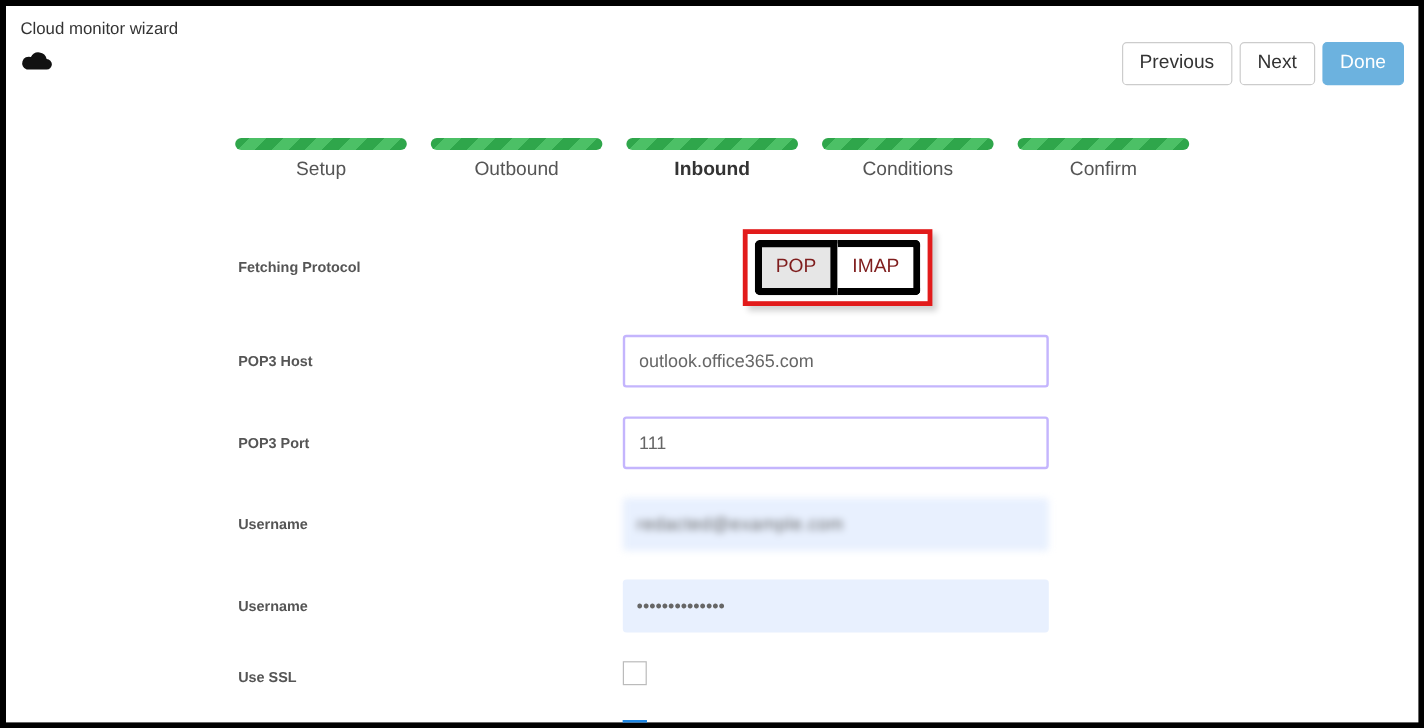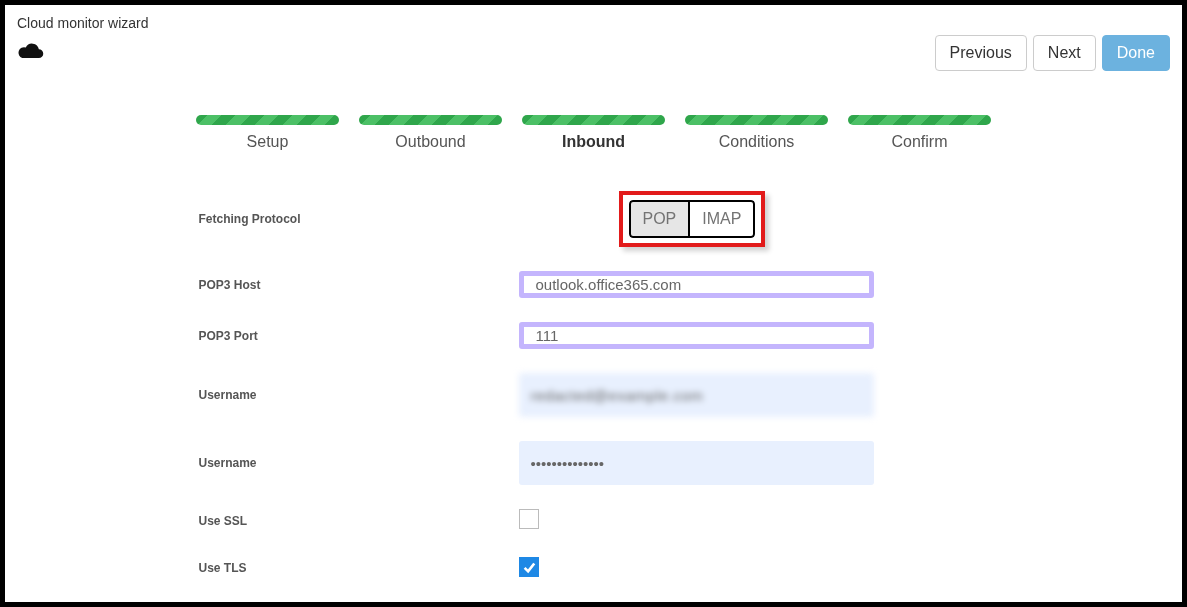--- a/index.html
+++ b/index.html
@@ -79,22 +79,22 @@
     width: 320px;
     font-size: 12px;
     font-weight: 600;
     color: #555;
   }
   .form-control {
     flex: 1;
   }
   input.text-input {
     width: 355px;
-    height: 27px;
-    border: 5px solid #c4b5fd;
+    height: 44px;
+    border: 2px solid #c4b5fd;
     border-radius: 3px;
     padding: 0 12px;
     font-size: 15px;
     color: #666;
   }
   input.text-input.autofill {
     background: #e8f0fe;
     border: 0;
     height: 44px;
   }
@@ -106,25 +106,25 @@
     box-shadow: 4px 4px 5px rgba(0,0,0,.18);
     position: relative;
     left: 100px;
   }
   .toggle-group {
     display: inline-flex;
     border-radius: 4px;
     overflow: hidden;
   }
   .toggle-btn {
-    border: 2px solid #000000;
+    border: 6px solid #000000;
     padding: 8px 12px;
     font-size: 16px;
     background: #fff;
-    color: #737373;
+    color: #7f1d1d;
     cursor: pointer;
   }
   .toggle-btn.selected {
     background: #e6e6e6;
   }
   .toggle-btn:first-child { border-radius: 4px 0 0 4px; }
   .toggle-btn:last-child  { border-left:0; border-radius: 0 4px 4px 0; }
   .checkbox {
     width: 20px; height: 20px;
     border: 1px solid #bbb;

